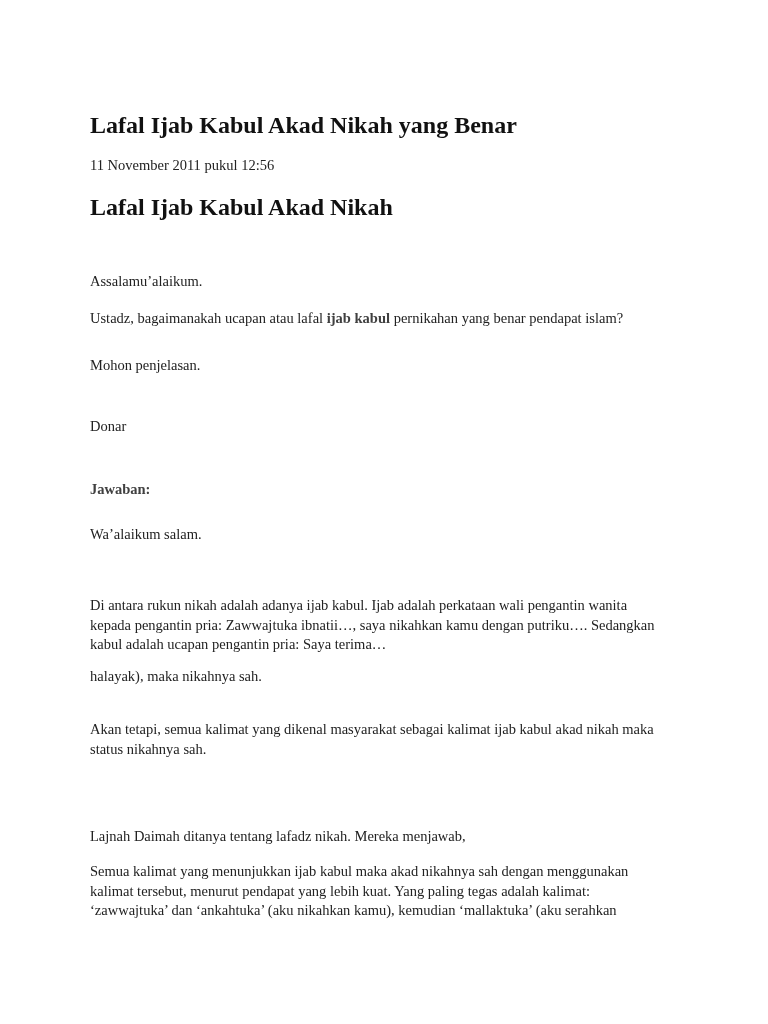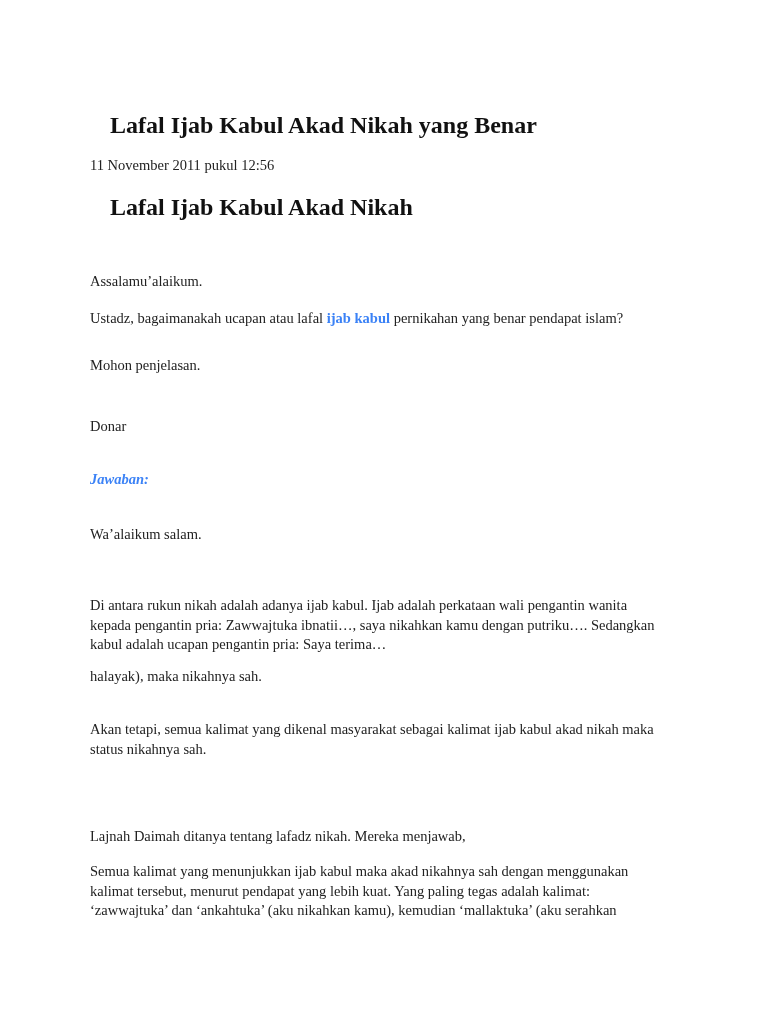--- a/index.html
+++ b/index.html
@@ -22,62 +22,61 @@
       width: 610px;
     }
     .h1 {
       position: absolute;
       left: 0;
       font-weight: bold;
       font-size: 24px;
       line-height: 28px;
       color: #111111;
       white-space: nowrap;
-      margin-left: 20px;
     }
     .line {
       position: absolute;
       left: 0;
       font-size: 14.5px;
       line-height: 19px;
       white-space: nowrap;
       color: #222222;
     }
     .para {
       position: absolute;
       left: 0;
       width: 600px;
       font-size: 14.5px;
       line-height: 19.5px;
       color: #222222;
     }
     .para span.l { display: block; white-space: nowrap; }
     .italic { }
-    .bold { font-weight: bold; color: #3b82f6; }
+    .bold { font-weight: bold; color: #404040; }
   </style>
 </head>
 <body>
 
 <div class="page">
 
   <div class="h1" style="top:111px;">Lafal Ijab Kabul Akad Nikah yang Benar</div>
 
   <div class="line" style="top:156px;">11 November 2011 pukul 12:56</div>
 
   <div class="h1" style="top:193px;">Lafal Ijab Kabul Akad Nikah</div>
 
   <div class="line italic" style="top:272px;">Assalamu’alaikum.</div>
 
   <div class="line" style="top:309px;"><span>Ustadz, bagaimanakah ucapan atau lafal </span><span class="bold">ijab kabul</span><span> pernikahan yang benar pendapat islam?</span></div>
 
   <div class="line" style="top:345px;margin-top:11px;">Mohon penjelasan.</div>
 
   <div class="line" style="top:417px;">Donar</div>
 
-  <div class="line bold" style="top:470px;font-style:italic;">Jawaban:</div>
+  <div class="line bold" style="top:480px;">Jawaban:</div>
 
   <div class="line italic" style="top:525px;">Wa’alaikum salam.</div>
 
   <div class="para" style="top:596px;">
     <span class="l">Di antara rukun nikah adalah adanya ijab kabul. Ijab adalah perkataan wali pengantin wanita</span>
     <span class="l">kepada pengantin pria: Zawwajtuka ibnatii…, saya nikahkan kamu dengan putriku…. Sedangkan</span>
     <span class="l">kabul adalah ucapan pengantin pria: Saya terima…</span>
   </div>
 
   <div class="para" style="top:667px;">

